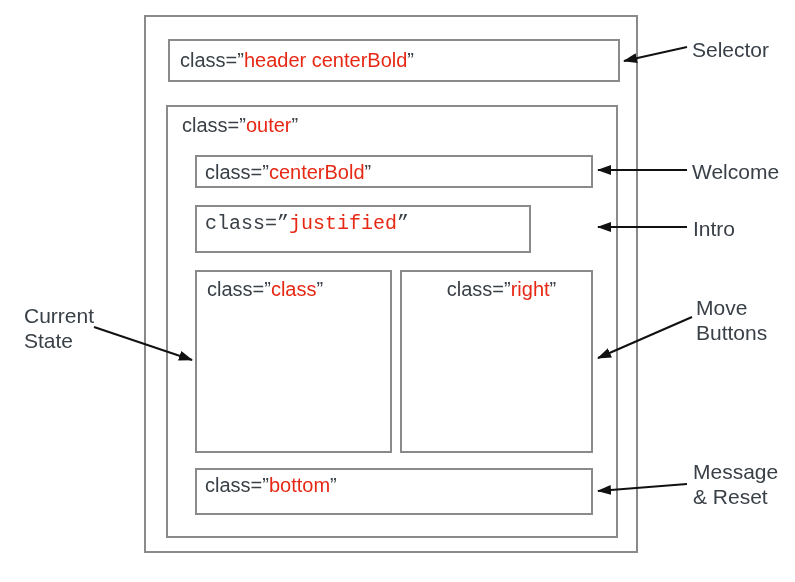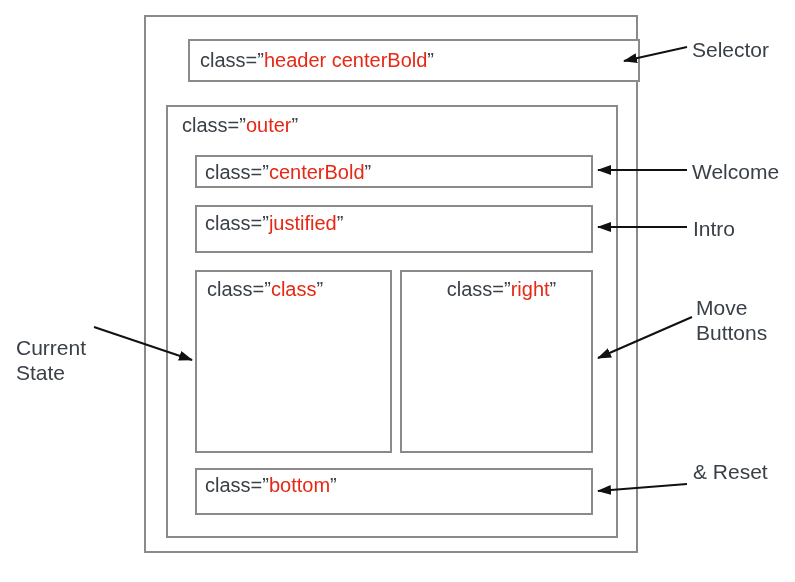--- a/index.html
+++ b/index.html
@@ -34,33 +34,33 @@
   .arrows {
     position: absolute;
     left: 0; top: 0;
     width: 795px; height: 582px;
     pointer-events: none;
     z-index: 10;
   }
 
   
   .outermost   { left: 144px; top: 15px;  width: 494px; height: 538px; }
-  .header-box  { left: 168px; top: 39px;  width: 452px; height: 43px;  padding: 8px 0 0 10px; margin-left: 20px; }
+  .header-box  { left: 168px; top: 39px;  width: 452px; height: 43px;  padding: 8px 0 0 10px; }
   .outer-box   { left: 166px; top: 105px; width: 452px; height: 433px; padding: 7px 0 0 14px; }
   .centerbold-box { left: 195px; top: 155px; width: 398px; height: 33px;  padding: 4px 0 15px 8px; }
-  .justified-box  { left: 195px; top: 205px; width: 398px; height: 48px;  padding: 5px 0 12px 8px; }
+  .justified-box  { left: 195px; top: 205px; width: 336px; height: 48px;  padding: 5px 0 12px 8px; font-family: Liberation Mono, monospace; }
   .left-box    { left: 195px; top: 270px; width: 197px; height: 183px; padding: 6px 0 0 10px; }
   .right-box   { left: 400px; top: 270px; width: 193px; height: 183px; padding: 6px 0 0 10px; text-align: center; }
   .bottom-box  { left: 195px; top: 468px; width: 398px; height: 47px;  padding: 4px 0 0 8px; }
 
   
   .label-selector      { left: 692px; top: 37px; }
   .label-welcome       { left: 692px; top: 159px; }
   .label-intro         { left: 693px; top: 216px; }
-  .label-current-state { left: 16px;   top: 303px; margin-top: 32px; }
+  .label-current-state { left: 24px;   top: 303px; }
   .label-move-buttons  { left: 696px; top: 295px; }
   .label-message-reset { left: 693px; top: 459px; }
 </style>
 </head>
 <body>
 
 <div class="canvas">
 
   <div class="box outermost"></div>
 
@@ -97,20 +97,21 @@
   <div class="ann-label label-intro">Intro</div>
   <div class="ann-label label-current-state">
     <div>Current</div>
     <div>State</div>
   </div>
   <div class="ann-label label-move-buttons">
     <div>Move</div>
     <div>Buttons</div>
   </div>
   <div class="ann-label label-message-reset">
+    <div>Message</div>
     <div>&amp; Reset</div>
   </div>
 
   <svg class="arrows" viewBox="0 0 795 582" xmlns="http://www.w3.org/2000/svg">
     <defs>
       <marker id="ah" markerUnits="userSpaceOnUse" markerWidth="14" markerHeight="10" refX="13" refY="5" orient="auto">
         <path d="M0,0 L14,5 L0,10 z" fill="#111111"></path>
       </marker>
     </defs>
     <line x1="687" y1="47" x2="624" y2="61" stroke="#111111" stroke-width="2" marker-end="url(#ah)"></line>

